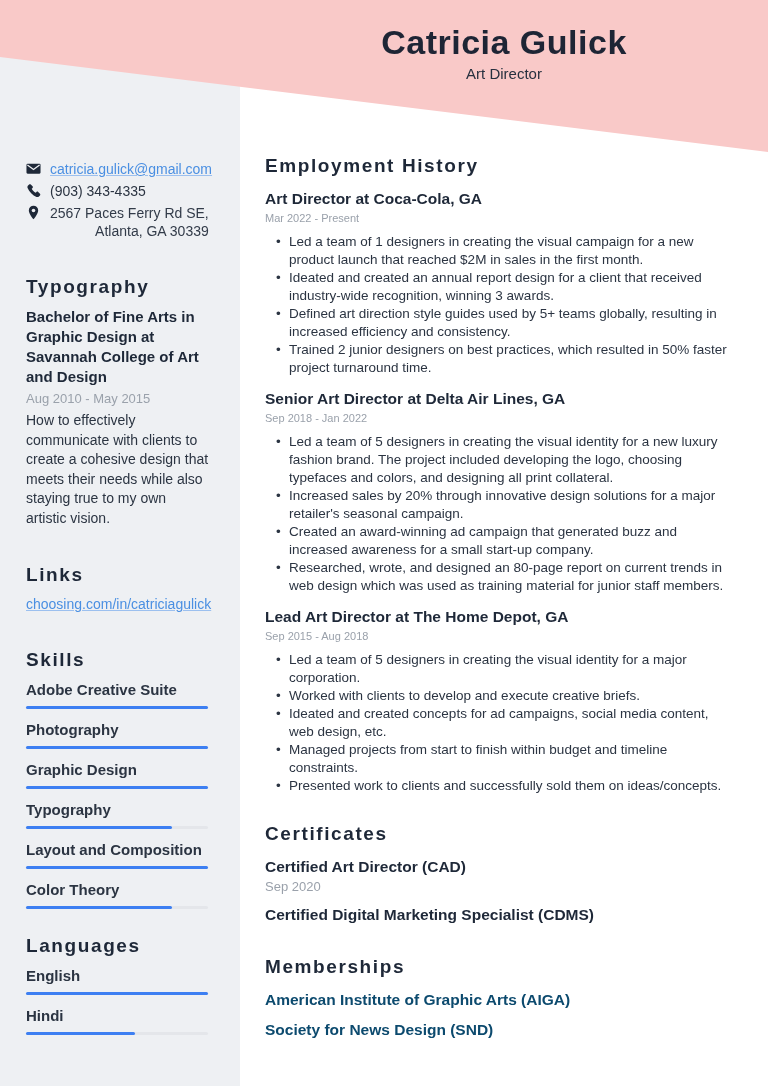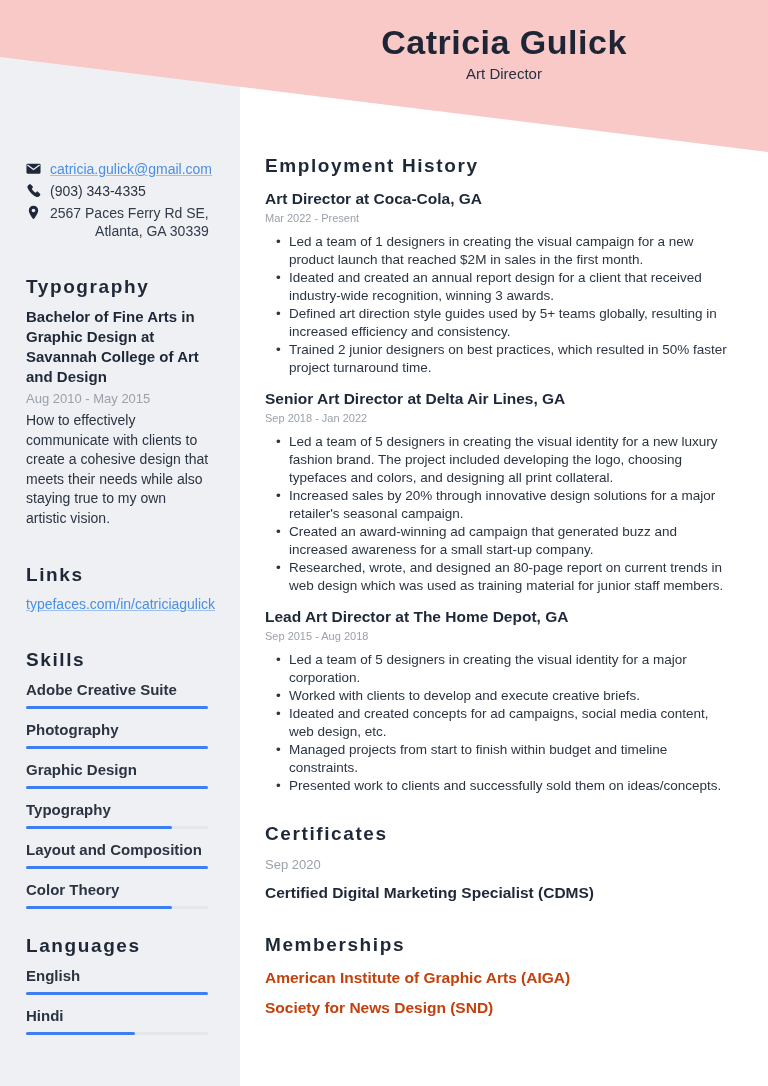--- a/index.html
+++ b/index.html
@@ -82,21 +82,21 @@
     font-size:13.5px; color:#2b3442; line-height:18px;
   }
   ul.bullets li::before {
     content:"\2022"; position:absolute; left:11px; top:0;
     color:#2b3442; font-size:13.5px;
   }
   .section { margin-top:28px; }
   .cert-item { margin-bottom:11px; }
   .cert-title { font-size:15.5px; font-weight:bold; color:#1e2838; line-height:19px; }
   .cert-date { font-size:13px; color:#9aa1ab; line-height:15px; margin-top:3px; }
-  .member-item { font-size:15.5px; font-weight:bold; color:#c2410c; line-height:19px; margin-top:11px; }
+  .member-item { font-size:15.5px; font-weight:bold; color:#0c4a6e; line-height:19px; margin-top:11px; }
 </style>
 </head>
 <body>
 
 <div class="page">
 
   <div class="sidebar-bg"></div>
   <div class="header-band"></div>
 
   <div class="header-text">
@@ -137,21 +137,21 @@
         </span>
       </div>
     </div>
 
     <div class="side-heading mt-sec">Typography</div>
     <div class="degree">Bachelor of Fine Arts in Graphic Design at Savannah College of Art and Design</div>
     <div class="side-date">Aug 2010 - May 2015</div>
     <div class="side-desc">How to effectively communicate with clients to create a cohesive design that meets their needs while also staying true to my own artistic vision.</div>
 
     <div class="side-heading mt-sec">Links</div>
-    <a href="#" class="blue-link side-link">typefaces.com/in/catriciagulick</a>
+    <a href="#" class="blue-link side-link">choosing.com/in/catriciagulick</a>
 
     <div class="side-heading mt-sec">Skills</div>
     <div class="meter-list">
       <div class="meter-item">
         <span class="meter-label">Adobe Creative Suite</span>
         <div class="meter-track">
             <div class="meter-fill" style="width: 100%;"></div>
           </div>
       </div>
       <div class="meter-item">
@@ -238,20 +238,21 @@
         <li>Worked with clients to develop and execute creative briefs.</li>
         <li>Ideated and created concepts for ad campaigns, social media content, web design, etc.</li>
         <li>Managed projects from start to finish within budget and timeline constraints.</li>
         <li>Presented work to clients and successfully sold them on ideas/concepts.</li>
       </ul>
     </div>
 
     <div class="section">
       <div class="main-heading">Certificates</div>
       <div class="cert-item" style="margin-top:12px;">
+        <div class="cert-title">Certified Art Director (CAD)</div>
         <div class="cert-date">Sep 2020</div>
       </div>
       <div class="cert-item">
         <div class="cert-title">Certified Digital Marketing Specialist (CDMS)</div>
       </div>
     </div>
 
     <div class="section" style="margin-top:32px;">
       <div class="main-heading">Memberships</div>
       <div class="member-item" style="margin-top:12px;">American Institute of Graphic Arts (AIGA)</div>

